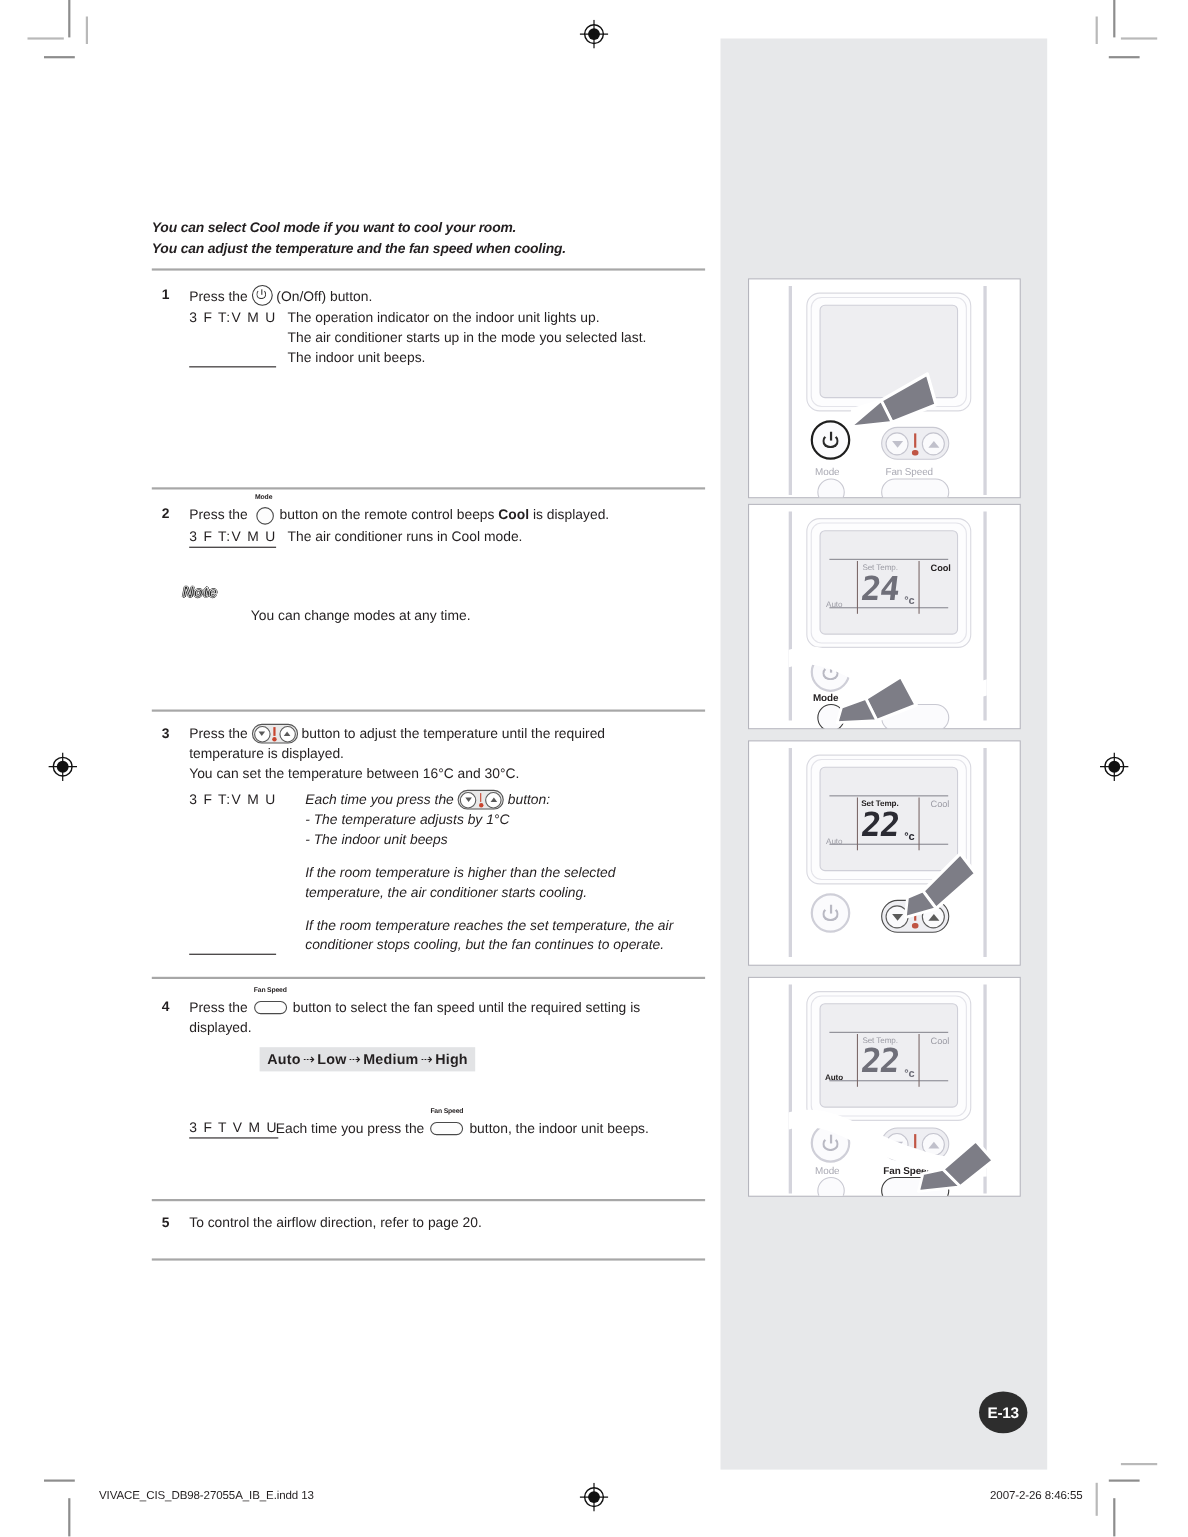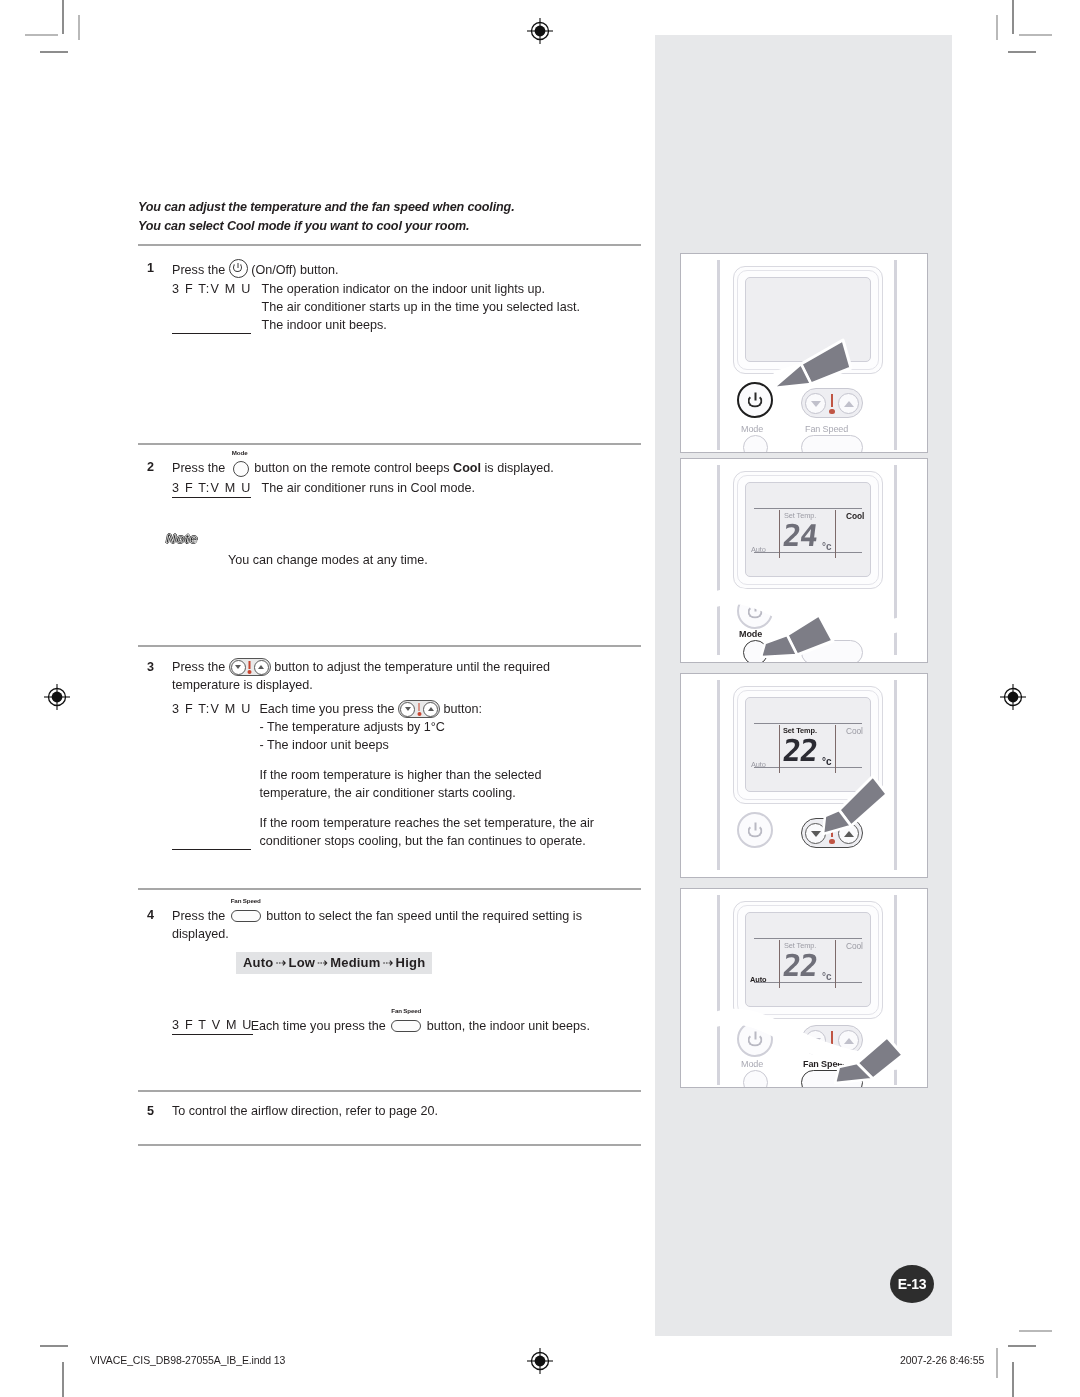--- a/index.html
+++ b/index.html
@@ -573,22 +573,22 @@
     <svg width="26" height="26" viewBox="0 0 26 26">
       <circle cx="13" cy="13" r="8.5" fill="none" stroke="#111" stroke-width="1.3"></circle>
       <circle cx="13" cy="13" r="5.4" fill="#111"></circle>
       <line x1="13" y1="0" x2="13" y2="26" stroke="#111" stroke-width="1.1"></line>
       <line x1="0" y1="13" x2="26" y2="13" stroke="#111" stroke-width="1.1"></line>
     </svg>
   </div>
 
 
   <div id="intro">
+    <div>You can select Cool mode if you want to cool your room.</div>
     <div>You can adjust the temperature and the fan speed when cooling.</div>
-    <div>You can select Cool mode if you want to cool your room.</div>
   </div>
 
   <div class="hrule" style="top:244px;"></div>
   <div class="hrule" style="top:443px;"></div>
   <div class="hrule" style="top:645px;"></div>
   <div class="hrule" style="top:888px;"></div>
   <div class="hrule" style="top:1090px;"></div>
   <div class="hrule" style="top:1144px;"></div>
 
   <div class="step" style="left:138px; top:259px; width:505px;">
@@ -596,21 +596,21 @@
     <div class="body">
       <div class="ln">
         <span>Press the</span>
         <span class="ico-power"></span>
         <span>(On/Off) button.</span>
       </div>
       <div style="display:flex; margin-top:1px;">
         <span class="result">3 F T:V M U</span>
         <span style="margin-left:6px;">
           <div>The operation indicator on the indoor unit lights up.</div>
-          <div>The air conditioner starts up in the time you selected last.</div>
+          <div>The air conditioner starts up in the mode you selected last.</div>
           <div>The indoor unit beeps.</div>
         </span>
       </div>
     </div>
   </div>
 
   <div class="step" style="left:138px; top:458px; width:505px;">
     <div class="num">2</div>
     <div class="body">
       <div class="ln">
@@ -645,24 +645,25 @@
           <span class="ar l"></span>
           <span class="therm">
             <span class="stem"></span>
               <span class="bulb"></span>
           </span>
           <span class="ar r"></span>
         </span>
         <span>button to adjust the temperature until the required</span>
       </div>
       <div>temperature is displayed.</div>
+      <div>You can set the temperature between 16°C and 30°C.</div>
 
       <div style="display:flex; margin-top:6px;">
         <span class="result">3 F T:V M U</span>
-        <span style="margin-left:4px;">
+        <span style="margin-left:22px;font-style:italic;">
           <div class="ln">
             <span>Each time you press the</span>
             <span class="ico-temp">
               <span class="pill"></span>
               <span class="ar l"></span>
               <span class="therm">
                 <span class="stem"></span>
                   <span class="bulb"></span>
               </span>
               <span class="ar r"></span>

